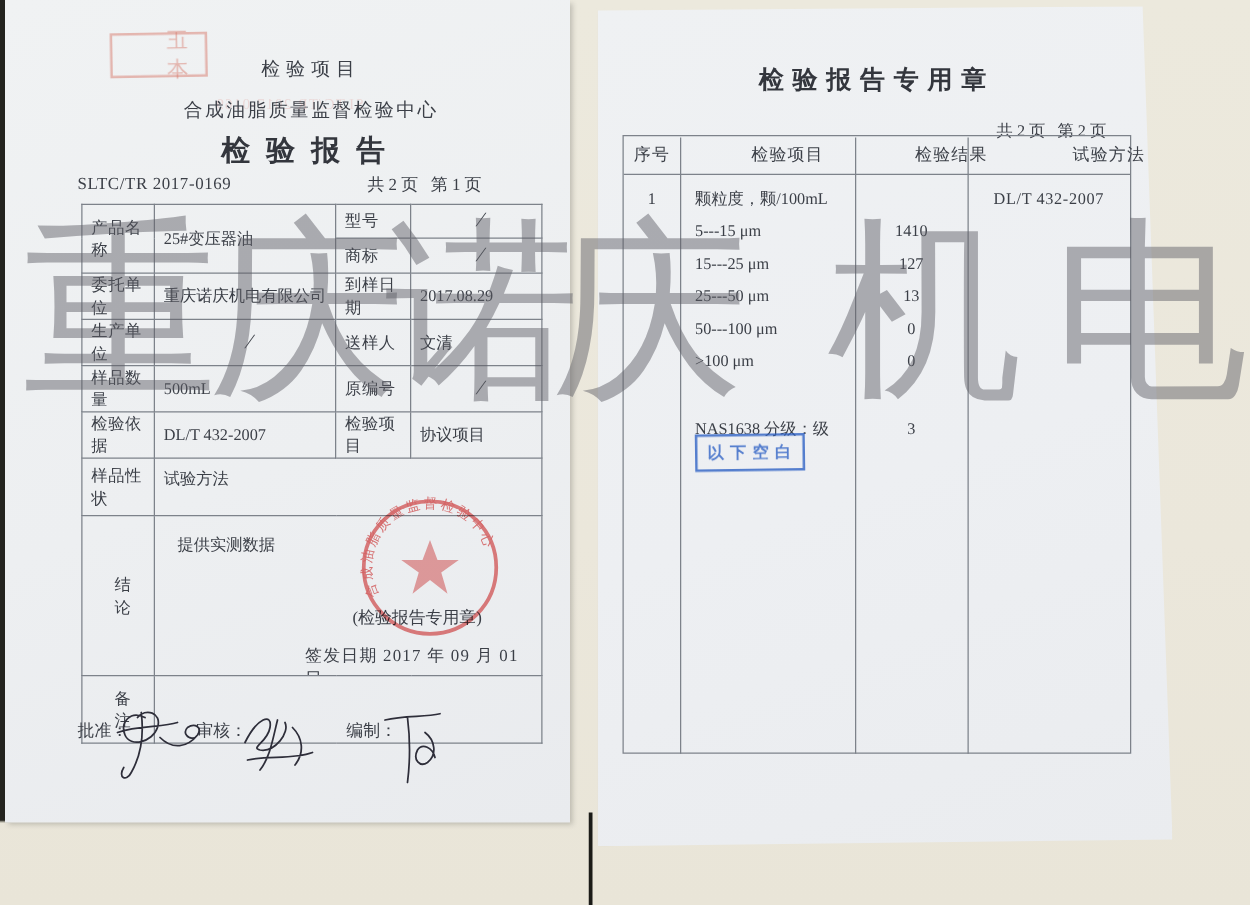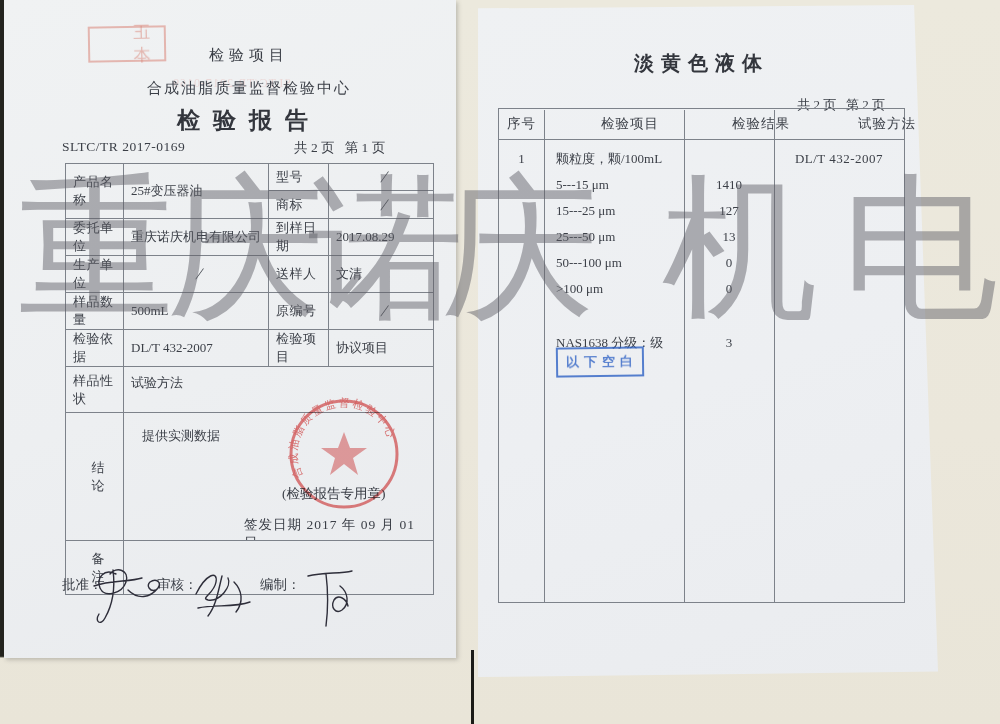--- a/index.html
+++ b/index.html
@@ -49,21 +49,21 @@
   .concl-cell{position:relative;padding:0 !important;}
   .concl-text{position:absolute;left:18px;top:14px;}
   .seal-caption{position:absolute;left:158px;top:72px;font-size:13.5px;}
   .issue-date{position:absolute;left:120px;top:103px;font-size:13.5px;letter-spacing:1px;}
   
   .red-stamp{position:absolute;left:278px;top:392px;width:124px;height:124px;z-index:40;
      opacity:.85;mix-blend-mode:multiply;filter:blur(.3px);}
   
   .p1-footer{position:absolute;left:0;top:568px;width:452px;font-size:13.5px;}
   .sig-label{position:absolute;top:8px;}
-  .lab-approve{left:58px;} .lab-review{left:153px;} .lab-prepare{left:256px;}
+  .lab-approve{left:58px;} .lab-review{left:153px;} .lab-prepare{left:273px;}
   .sig-svg{position:absolute;stroke:#2e2e3a;stroke-width:1.4;fill:none;stroke-linecap:round;}
   .sig1{left:82px;top:-8px;} .sig2{left:182px;top:-4px;} .sig3{left:296px;top:-4px;}
   
   .p2-title{position:absolute;left:20px;top:45px;width:407px;text-align:center;
      font-size:20px;font-weight:bold;letter-spacing:7px;color:#33363d;}
   .p2-pagination{position:absolute;left:20px;top:91px;width:387px;text-align:right;font-size:13px;white-space:pre;}
   .p2-table{position:absolute;left:20px;top:103px;width:407px;height:495px;border:1.2px solid #7d828a;box-sizing:border-box;}
   .p2-header{display:grid;grid-template-columns:45px 140px 90px 130px;height:30px;
      border-bottom:1px solid #7d828a;align-items:center;text-align:center;font-size:13.5px;letter-spacing:1px;gap:16px;}
   .p2-body{position:relative;height:463px;}
@@ -194,21 +194,21 @@
       <svg class="sig-svg sig2" width="72" height="62">
         <path d="M10,30 C20,10 32,6 30,18 C28,30 14,34 22,36 C34,38 46,22 42,14 M36,12 C32,28 30,42 22,52 M12,44 C28,40 48,44 64,38 M48,18 C56,26 58,38 50,48"></path>
       </svg>
       <svg class="sig-svg sig3" width="62" height="68">
         <path d="M8,12 C24,8 40,10 52,7 M26,10 C28,26 28,46 26,62 M40,22 C48,28 50,40 42,46 C36,50 30,44 34,36 C38,30 46,34 48,42"></path>
       </svg>
     </div>
   </div>
 
   <div class="page page-right">
-    <div class="p2-title">淡黄色液体</div>
+    <div class="p2-title">检验报告专用章</div>
     <div class="p2-pagination">共 2 页   第 2 页</div>
 
     <div class="p2-table">
       <div class="p2-header">
         <div>序号</div>
         <div>检验项目</div>
         <div>检验结果</div>
         <div>试验方法</div>
       </div>
       <div class="p2-body">

